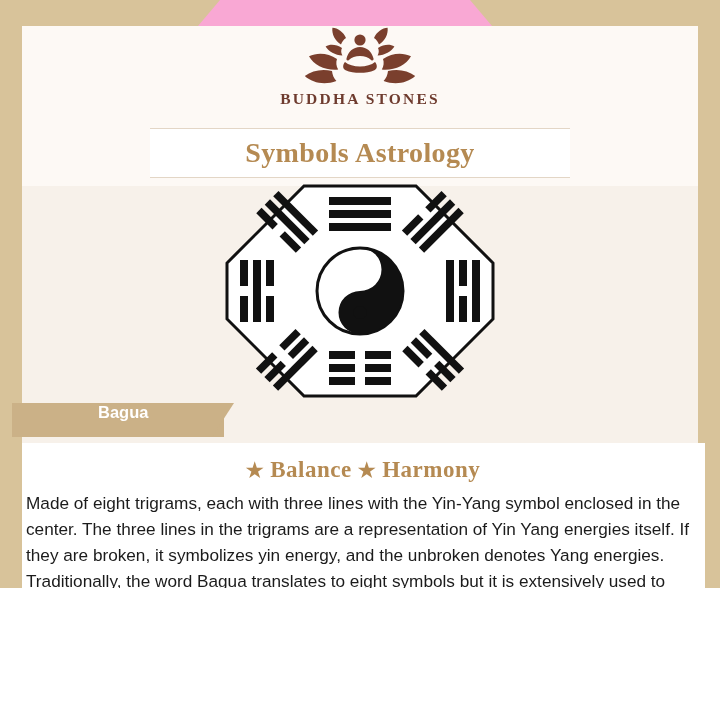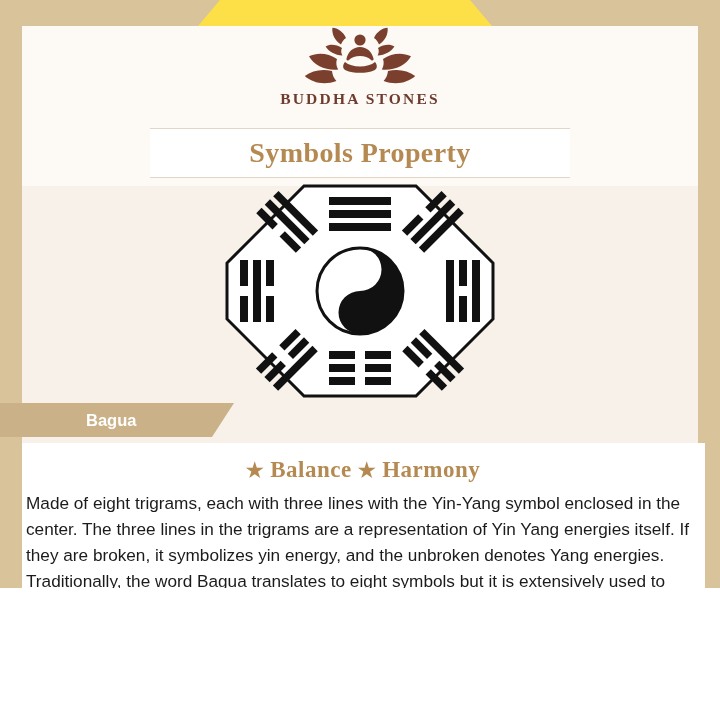--- a/index.html
+++ b/index.html
@@ -10,21 +10,21 @@
     width: 720px;
     height: 720px;
     font-family: "Liberation Sans", sans-serif;
     background: #ffffff;
     overflow: hidden;
   }
   .page {
     position: relative;
     width: 720px;
     height: 588px;
-    background: #fde047;
+    background: #f9a8d4;
     overflow: hidden;
   }
   .band-top-left2 {
     position: absolute;
     left: 0; top: 0;
     width: 198px; height: 26px;
     background: #d8c39a;
   }
   .corner-tl-notch {
     position: absolute;
@@ -130,27 +130,26 @@
     justify-content: center;
   }
   .bagua-svg {
     width: 270px;
     height: 214px;
   }
 
   
   .ribbon {
     position: absolute;
-    left: 0;
+    left: 12px;
     top: 403px;
     height: 34px;
     width: 212px;
     background: #cbb187;
     display: flex;
-    align-items: center;
   }
   .ribbon-label {
     margin-left: 86px;
     font-size: 16.5px;
     font-weight: 700;
     color: #ffffff;
     font-family: "Liberation Sans", sans-serif;
   }
   .ribbon-tail {
     position: absolute;
@@ -228,21 +227,21 @@
         <path d="M52 33 c-8.6 -6.0 -19.4 -7.0 -28 -2.8 c5.2 9.2 16.8 14.6 29.2 13.4 c-2.0 -3.4 -2.4 -7.2 -1.2 -10.6 z"></path>
         <path d="M98 33 c8.6 -6.0 19.4 -7.0 28 -2.8 c-5.2 9.2 -16.8 14.6 -29.2 13.4 c2.0 -3.4 2.4 -7.2 1.2 -10.6 z"></path>
         <path d="M47 45 c-9.6 -2.4 -20 -0.6 -27.2 5 c7.8 7.2 20.2 9.2 31.6 5 c-2.6 -2.6 -4.0 -6.2 -4.4 -10 z"></path>
         <path d="M103 45 c9.6 -2.4 20 -0.6 27.2 5 c-7.8 7.2 -20.2 9.2 -31.6 5 c2.6 -2.6 4.0 -6.2 4.4 -10 z"></path>
       </g>
     </svg>
     <div class="logo-text">BUDDHA STONES</div>
   </div>
 
   <div class="title-banner">
-    <span class="title-text">Symbols Property</span>
+    <span class="title-text">Symbols Astrology</span>
   </div>
 
   <div class="symbol-area">
     <svg class="bagua-svg" viewBox="0 0 270 214">
 
       <polygon points="79,2 191,2 268,79 268,135 191,212 79,212 2,135 2,79" fill="#ffffff" stroke="#111111" stroke-width="3"></polygon>
       <g fill="#111111">
 
         <g transform="translate(135,30)">
           <rect x="-31" y="-17" width="62" height="8"></rect>

